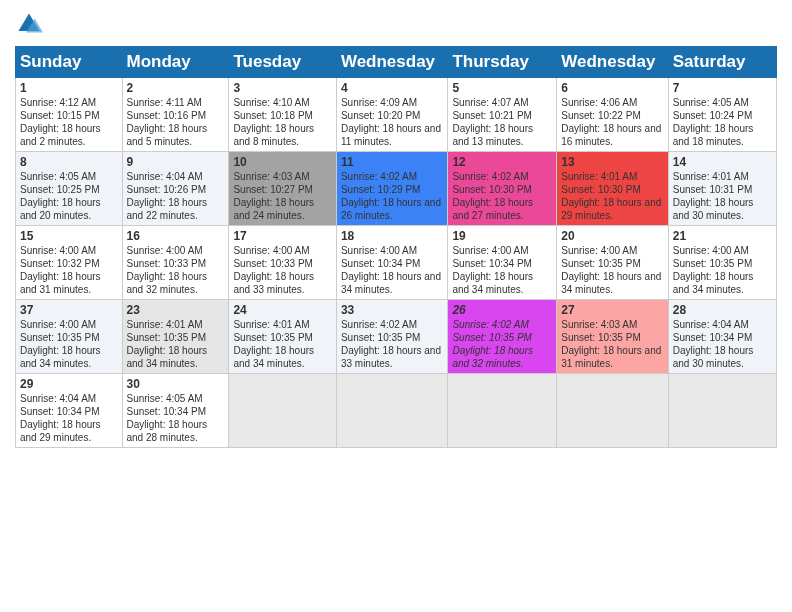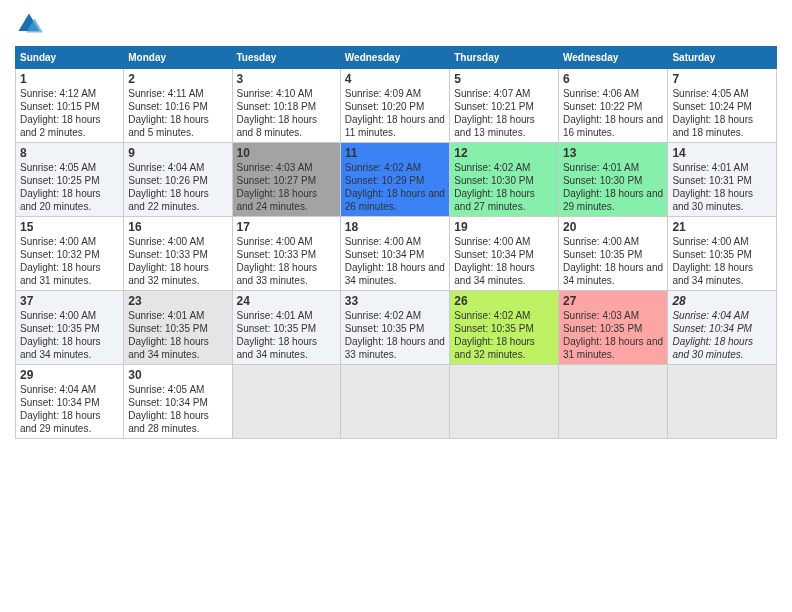--- a/index.html
+++ b/index.html
@@ -58,21 +58,21 @@
       font-size: 13px;
       color: #555;
     }
     .calendar {
       width: 100%;
       border-collapse: collapse;
     }
     .calendar th {
       background: #1a6faf;
       color: #fff;
-      font-size: 10px;
+      font-size: 17px;
       font-weight: bold;
       padding: 5px 4px;
       text-align: left;
       border: 1px solid #1a6faf;
     }
     .calendar td {
       vertical-align: top;
       border: 1px solid #ccc;
       padding: 3px 4px;
       font-size: 9px;
@@ -176,25 +176,25 @@
             <div class="day-info">Sunrise: 4:04 AM<br>Sunset: 10:26 PM<br>Daylight: 18 hours and 22 minutes.</div>
           </td>
           <td style="background: #a3a3a3;">
             <span class="day-number">10</span>
             <div class="day-info">Sunrise: 4:03 AM<br>Sunset: 10:27 PM<br>Daylight: 18 hours and 24 minutes.</div>
           </td>
           <td style="background: #3b82f6;">
             <span class="day-number">11</span>
             <div class="day-info">Sunrise: 4:02 AM<br>Sunset: 10:29 PM<br>Daylight: 18 hours and 26 minutes.</div>
           </td>
-          <td style="background: #86efac;">
+          <td style="background: #ec4899;">
             <span class="day-number">12</span>
             <div class="day-info">Sunrise: 4:02 AM<br>Sunset: 10:30 PM<br>Daylight: 18 hours and 27 minutes.</div>
           </td>
-          <td style="background: #86efac; margin-left: 20px;">
+          <td style="background: #ef4444; margin-left: 20px;">
             <span class="day-number">13</span>
             <div class="day-info">Sunrise: 4:01 AM<br>Sunset: 10:30 PM<br>Daylight: 18 hours and 29 minutes.</div>
           </td>
           <td style="background: rgb(240, 244, 248);">
             <span class="day-number">14</span>
             <div class="day-info">Sunrise: 4:01 AM<br>Sunset: 10:31 PM<br>Daylight: 18 hours and 30 minutes.</div>
           </td>
         </tr>
         <tr>
           <td>
@@ -236,29 +236,29 @@
             <div class="day-info">Sunrise: 4:01 AM<br>Sunset: 10:35 PM<br>Daylight: 18 hours and 34 minutes.</div>
           </td>
           <td style="background: rgb(240, 244, 248);">
             <span class="day-number">24</span>
             <div class="day-info">Sunrise: 4:01 AM<br>Sunset: 10:35 PM<br>Daylight: 18 hours and 34 minutes.</div>
           </td>
           <td style="background: rgb(240, 244, 248);">
             <span class="day-number">33</span>
             <div class="day-info">Sunrise: 4:02 AM<br>Sunset: 10:35 PM<br>Daylight: 18 hours and 33 minutes.</div>
           </td>
-          <td style="background: #bef264;">
+          <td style="background: #d946ef; font-style: italic;">
             <span class="day-number">26</span>
             <div class="day-info">Sunrise: 4:02 AM<br>Sunset: 10:35 PM<br>Daylight: 18 hours and 32 minutes.</div>
           </td>
           <td style="background: #fca5a5;">
             <span class="day-number">27</span>
             <div class="day-info">Sunrise: 4:03 AM<br>Sunset: 10:35 PM<br>Daylight: 18 hours and 31 minutes.</div>
           </td>
-          <td style="background: rgb(240, 244, 248); font-style: italic;">
+          <td style="background: rgb(240, 244, 248);">
             <span class="day-number">28</span>
             <div class="day-info">Sunrise: 4:04 AM<br>Sunset: 10:34 PM<br>Daylight: 18 hours and 30 minutes.</div>
           </td>
         </tr>
         <tr>
           <td>
             <span class="day-number">29</span>
             <div class="day-info">Sunrise: 4:04 AM<br>Sunset: 10:34 PM<br>Daylight: 18 hours and 29 minutes.</div>
           </td>
           <td>

